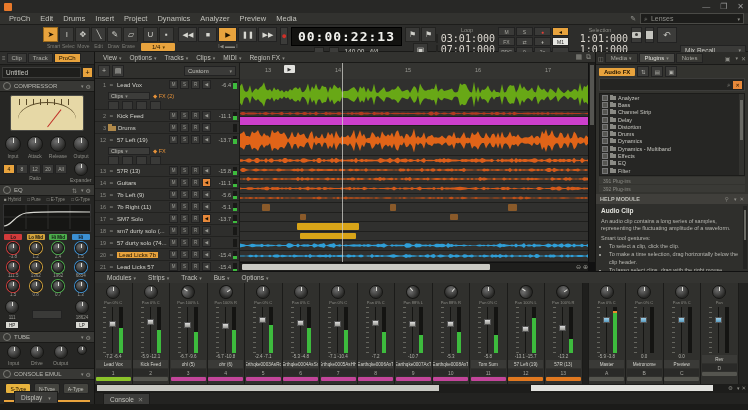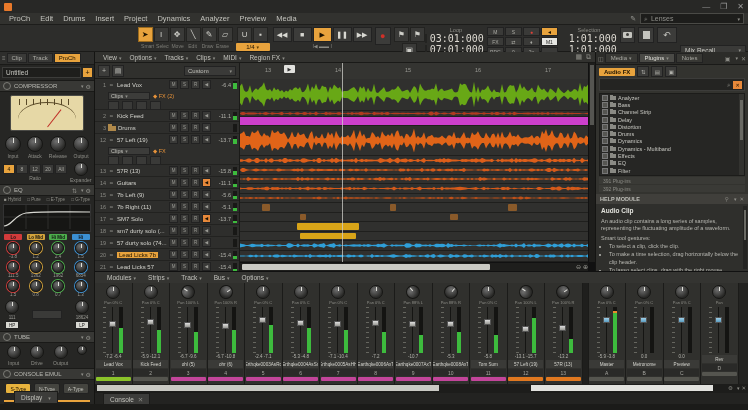--- a/index.html
+++ b/index.html
@@ -255,20 +255,29 @@
       <span class="transbtn active">▶</span>
       <span class="transbtn">❚❚</span>
       <span class="transbtn">▶▶</span>
     </div>
     <div class="tcsub">
         <span style="font-size:5px;color:#8a8a84;">I◀ ▬▬ I</span>
       </div>
   </div>
   <span class="recbtn">●</span>
   <div class="tgroup">
+    <div id="timecode">00:00:22:13</div>
+    <div class="tcsub">
+      <i class="tinyicon"></i>
+      <i class="tinyicon"></i>
+      <span>140.00</span>
+      <span>4/4</span>
+    </div>
+  </div>
+  <div class="tgroup">
     <div class="toolbtns">
       <span class="toolbtn">⚑</span>
       <span class="toolbtn">⚑</span>
     </div>
     <div class="toolbtns" style="margin-top:1px;">
       <span class="toolbtn">▣</span>
     </div>
   </div>
   <div class="tgroup">
     <div class="modhead">Loop</div>

